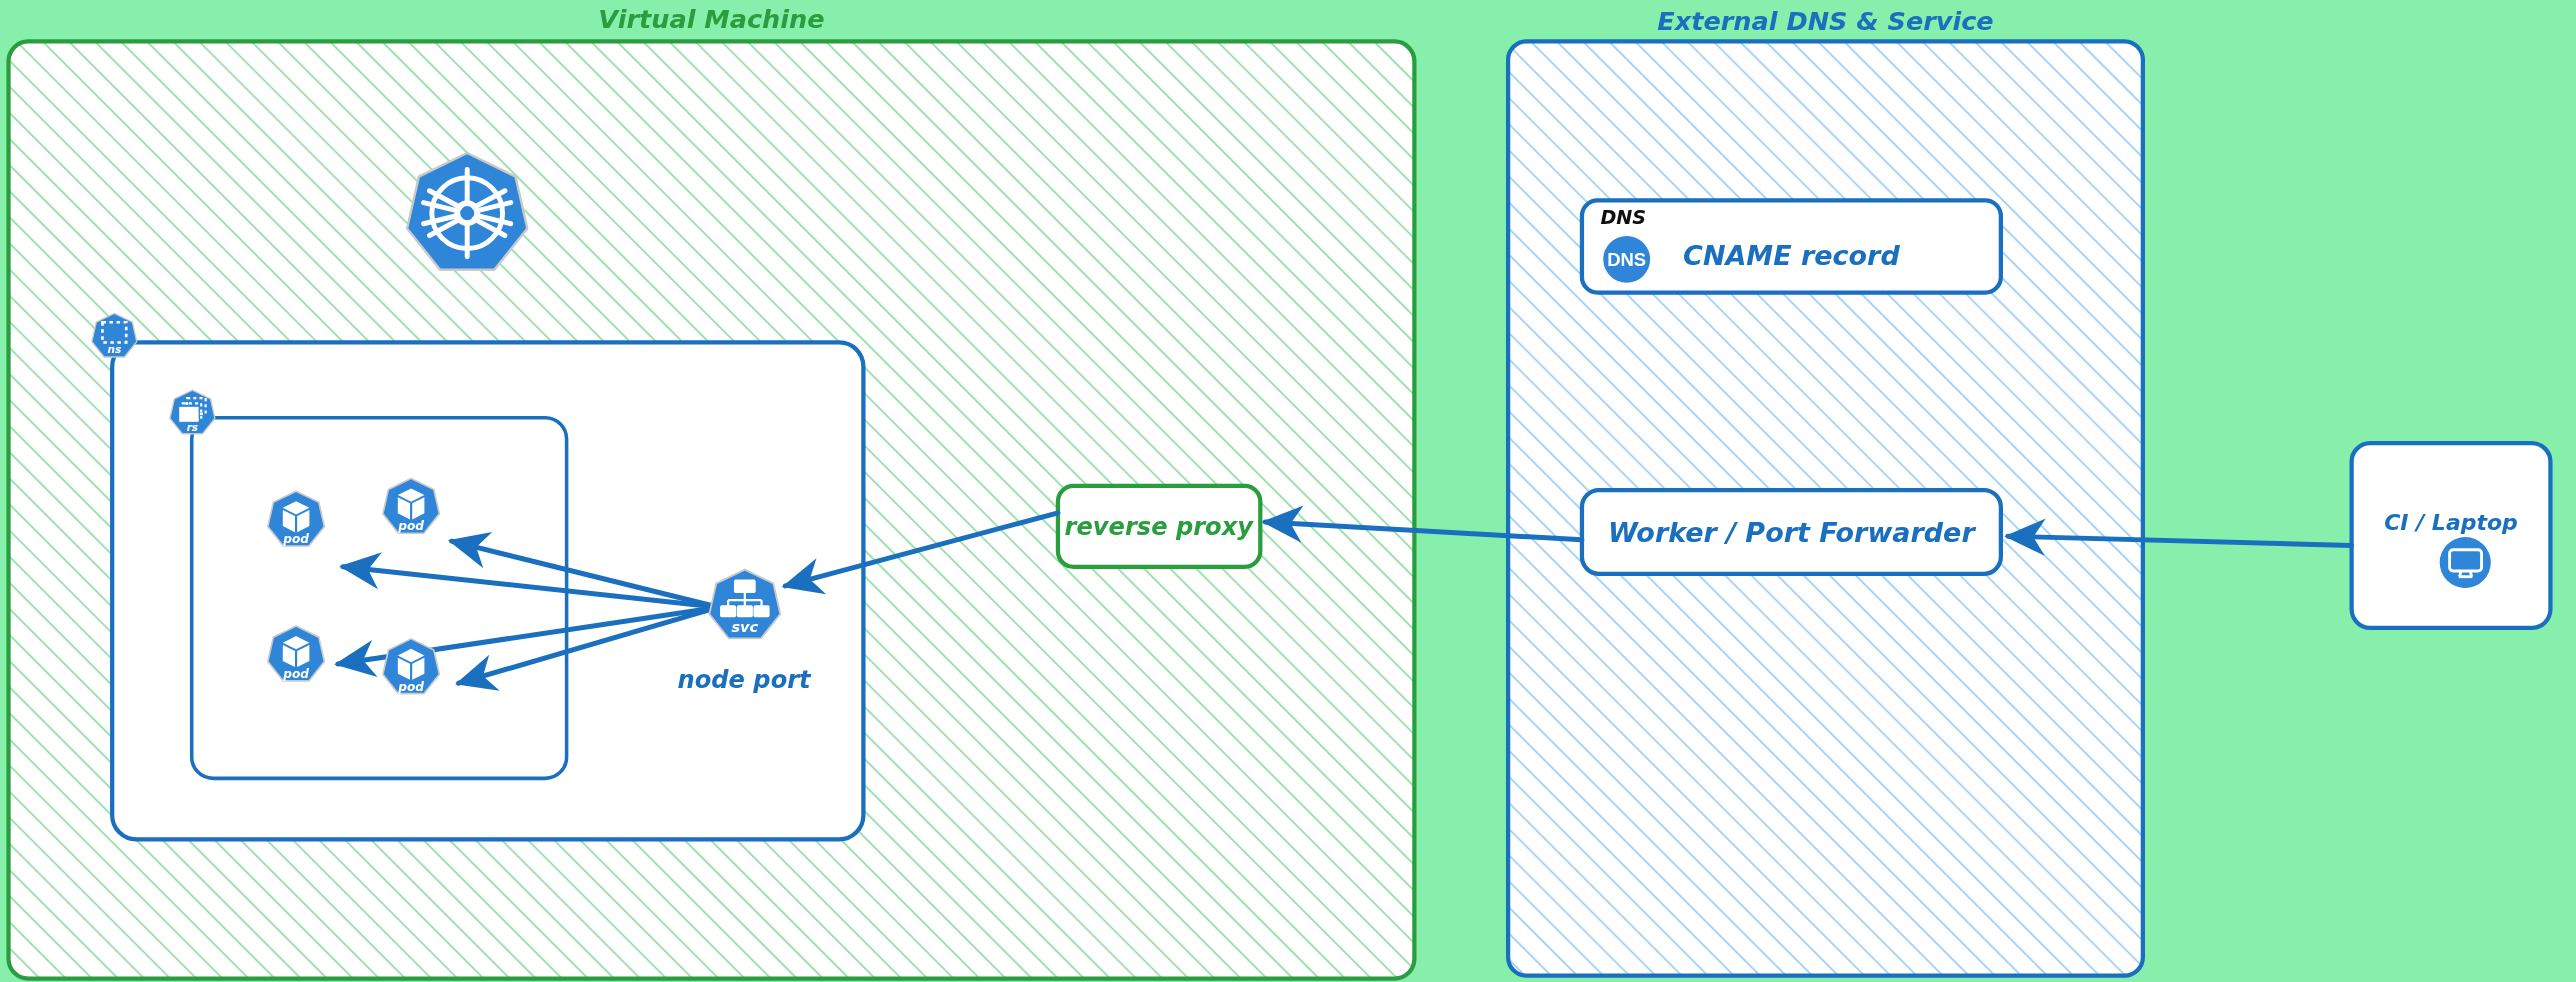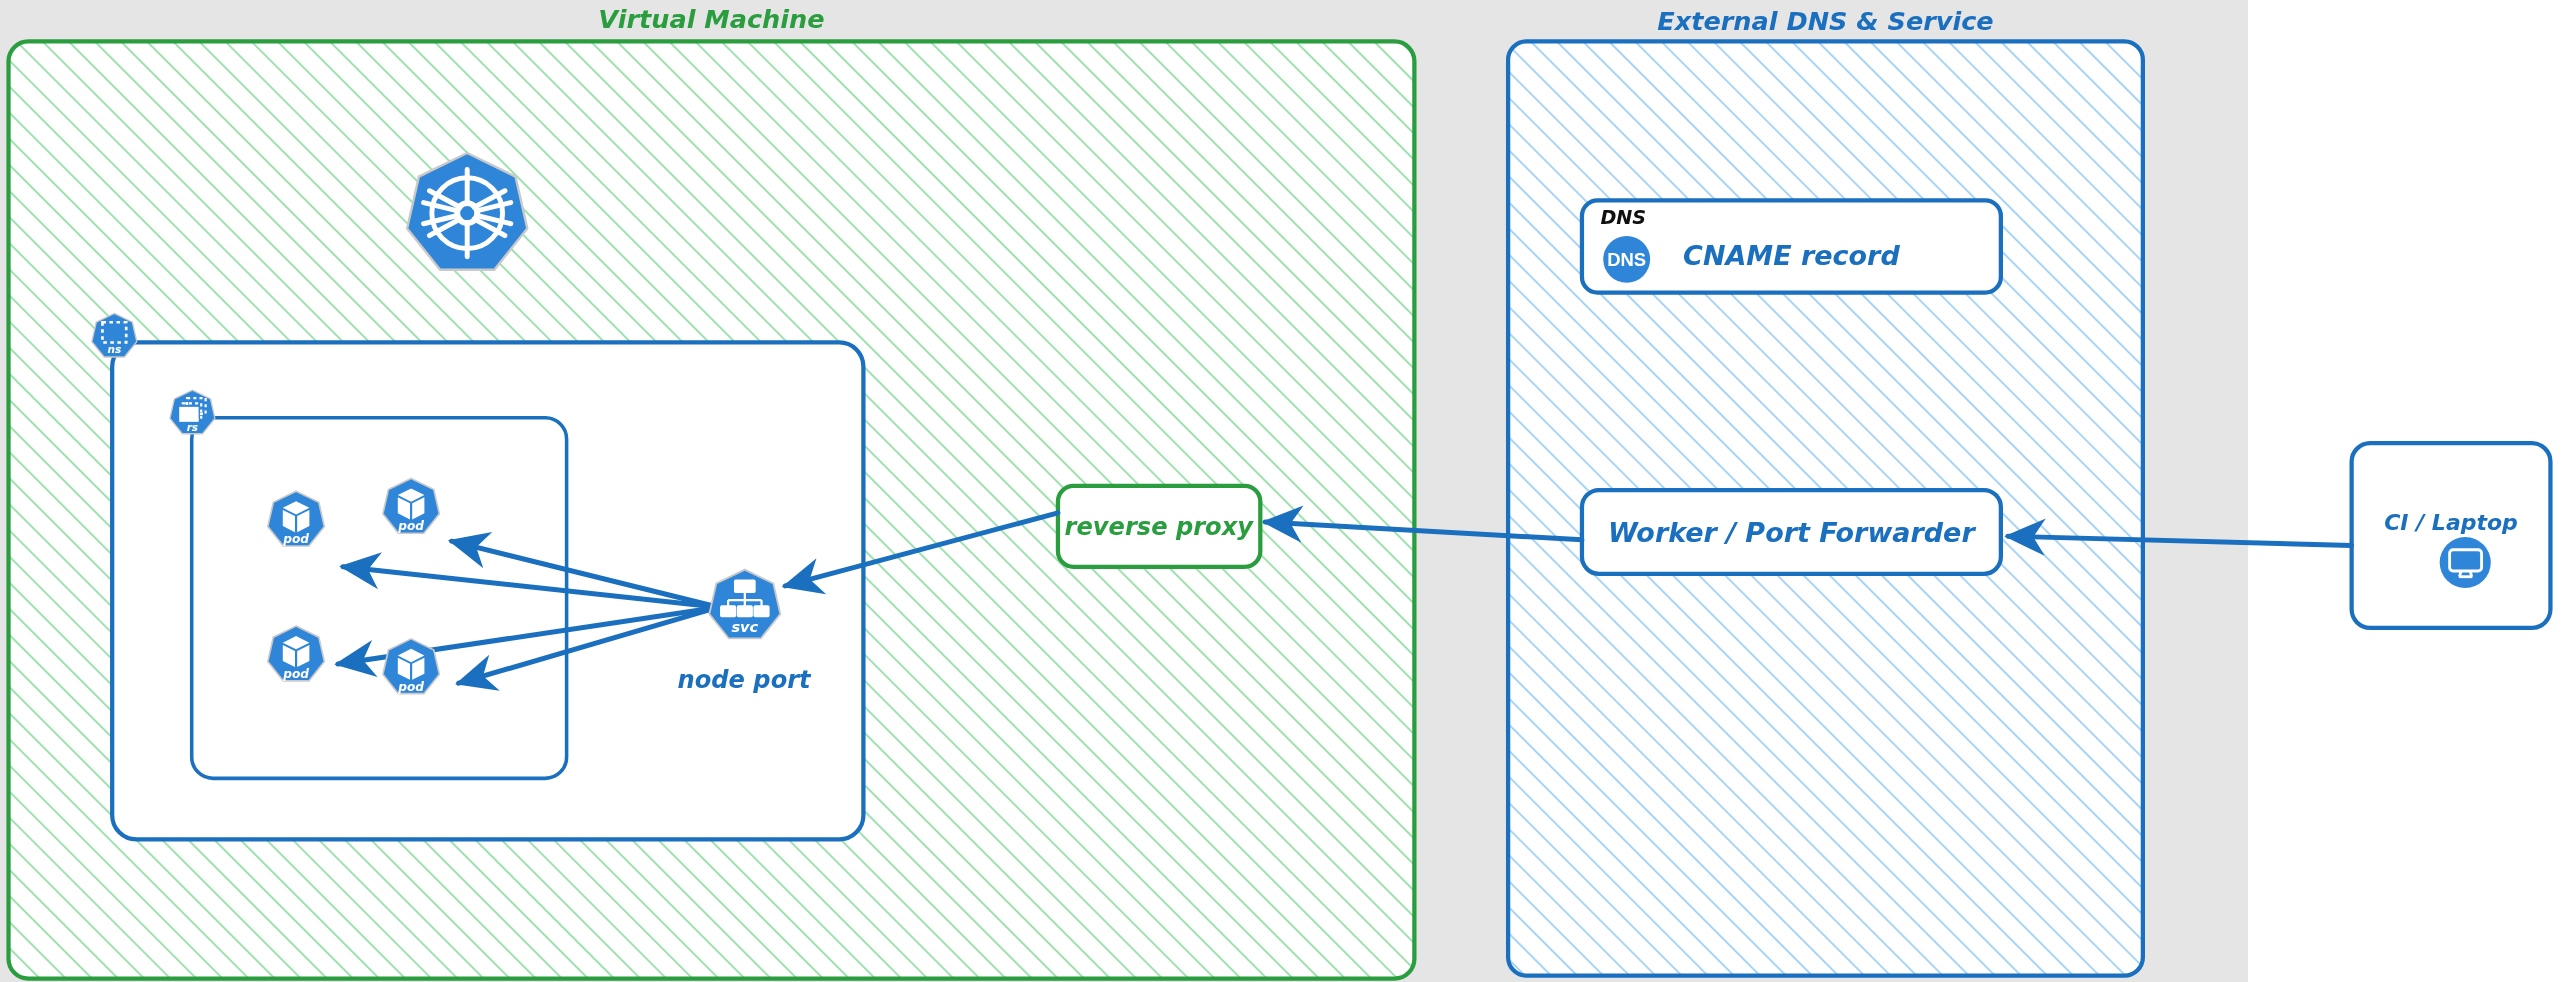--- a/index.html
+++ b/index.html
@@ -9,23 +9,23 @@
     background: #ffffff;
   }
   body {
     font-family: "DejaVu Sans", sans-serif;
     width: 2576px;
     height: 983px;
     overflow: hidden;
   }
   #canvas {
     position: relative;
-    width: 2248px;
+    width: 2576px;
     height: 983px;
-    background: #e5e5e5;
+    background: #86efac;
   }
   #diagram-svg {
     position: absolute;
     top: 0;
     left: 0;
     width: 2576px;
     height: 983px;
   }
   .hand {
     font-family: "DejaVu Sans", sans-serif;

